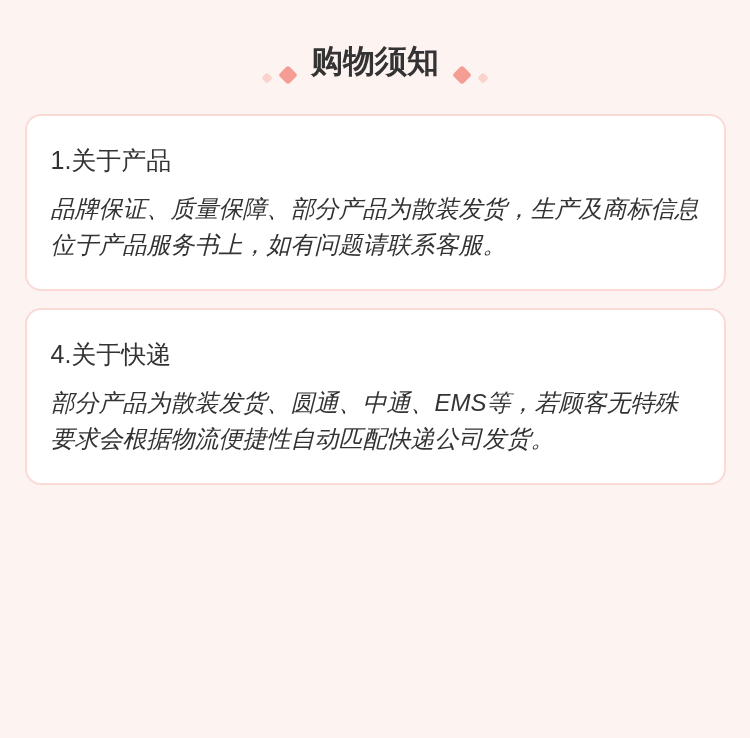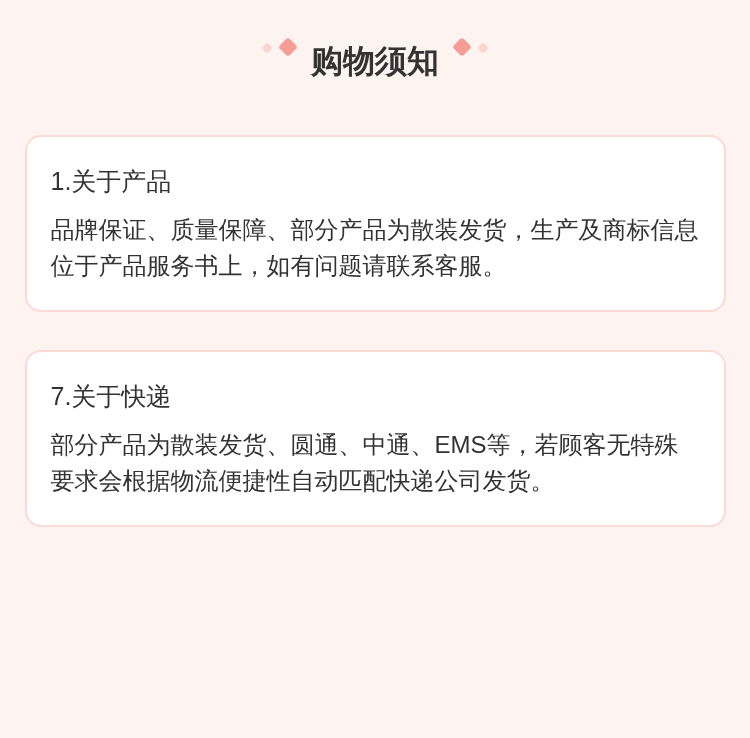--- a/index.html
+++ b/index.html
@@ -17,21 +17,21 @@
     height: 738px;
     background: var(--bg);
     font-family: "Liberation Sans", "DejaVu Sans", sans-serif;
     color: var(--text);
     overflow: hidden;
   }
   .page-header {
     margin-top: 40px;
     height: 42px;
     display: flex;
-    align-items: flex-start;
+    align-items: flex-end;
     justify-content: center;
     gap: 10px;
   }
   .page-title {
     font-size: 32px;
     font-weight: bold;
     color: var(--text);
     line-height: 42px;
     margin: 0 6px;
   }
@@ -58,49 +58,49 @@
     flex-direction: column;
     align-items: center;
     gap: 17px;
   }
   .notice-card {
     width: 701px;
     background: var(--card-bg);
     border: 2px solid var(--card-border);
     border-radius: 16px;
     padding: 28px 24px 26px 24px;
-    margin-top: 21px;
   }
   .notice-card h2 {
     font-size: 25px;
     font-weight: 400;
     line-height: 33px;
     margin: 0 0 14px 0;
     color: var(--text);
   }
   .notice-card p {
     font-size: 24px;
     line-height: 36px;
     margin: 0;
     color: var(--text);
+    font-style: italic;
   }
 </style>
 </head>
 <body>
 
 <header class="page-header">
   <span class="diamond small"></span>
   <span class="diamond large"></span>
   <h1 class="page-title">购物须知</h1>
   <span class="diamond large"></span>
   <span class="diamond small"></span>
 </header>
 
 <main class="cards">
   <section class="notice-card">
     <h2>1.关于产品</h2>
     <p>品牌保证、质量保障、部分产品为散装发货，生产及商标信息位于产品服务书上，如有问题请联系客服。</p>
   </section>
   <section class="notice-card">
-    <h2>7.关于快递</h2>
+    <h2>4.关于快递</h2>
     <p>部分产品为散装发货、圆通、中通、EMS等，若顾客无特殊要求会根据物流便捷性自动匹配快递公司发货。</p>
   </section>
 </main>
 
 </body></html>

